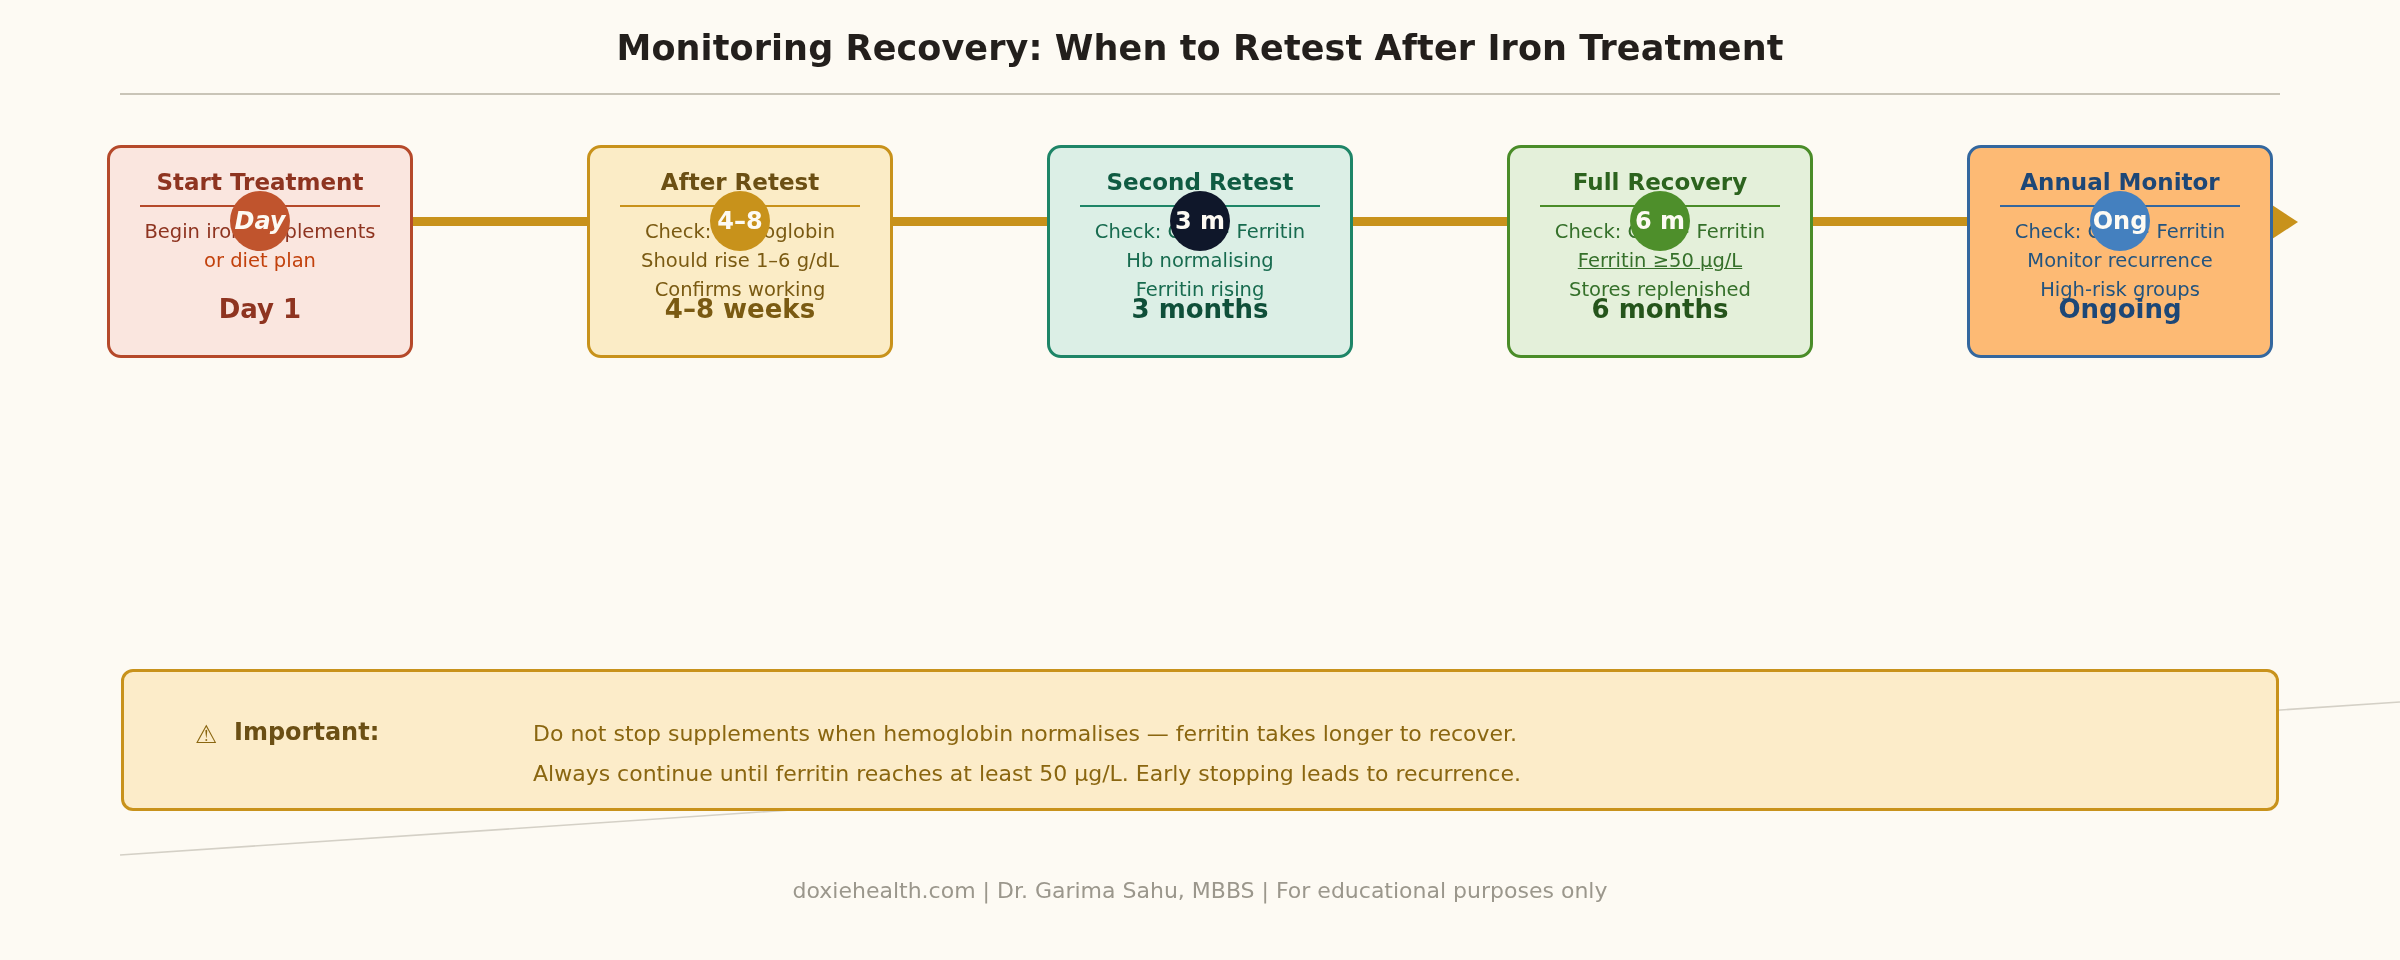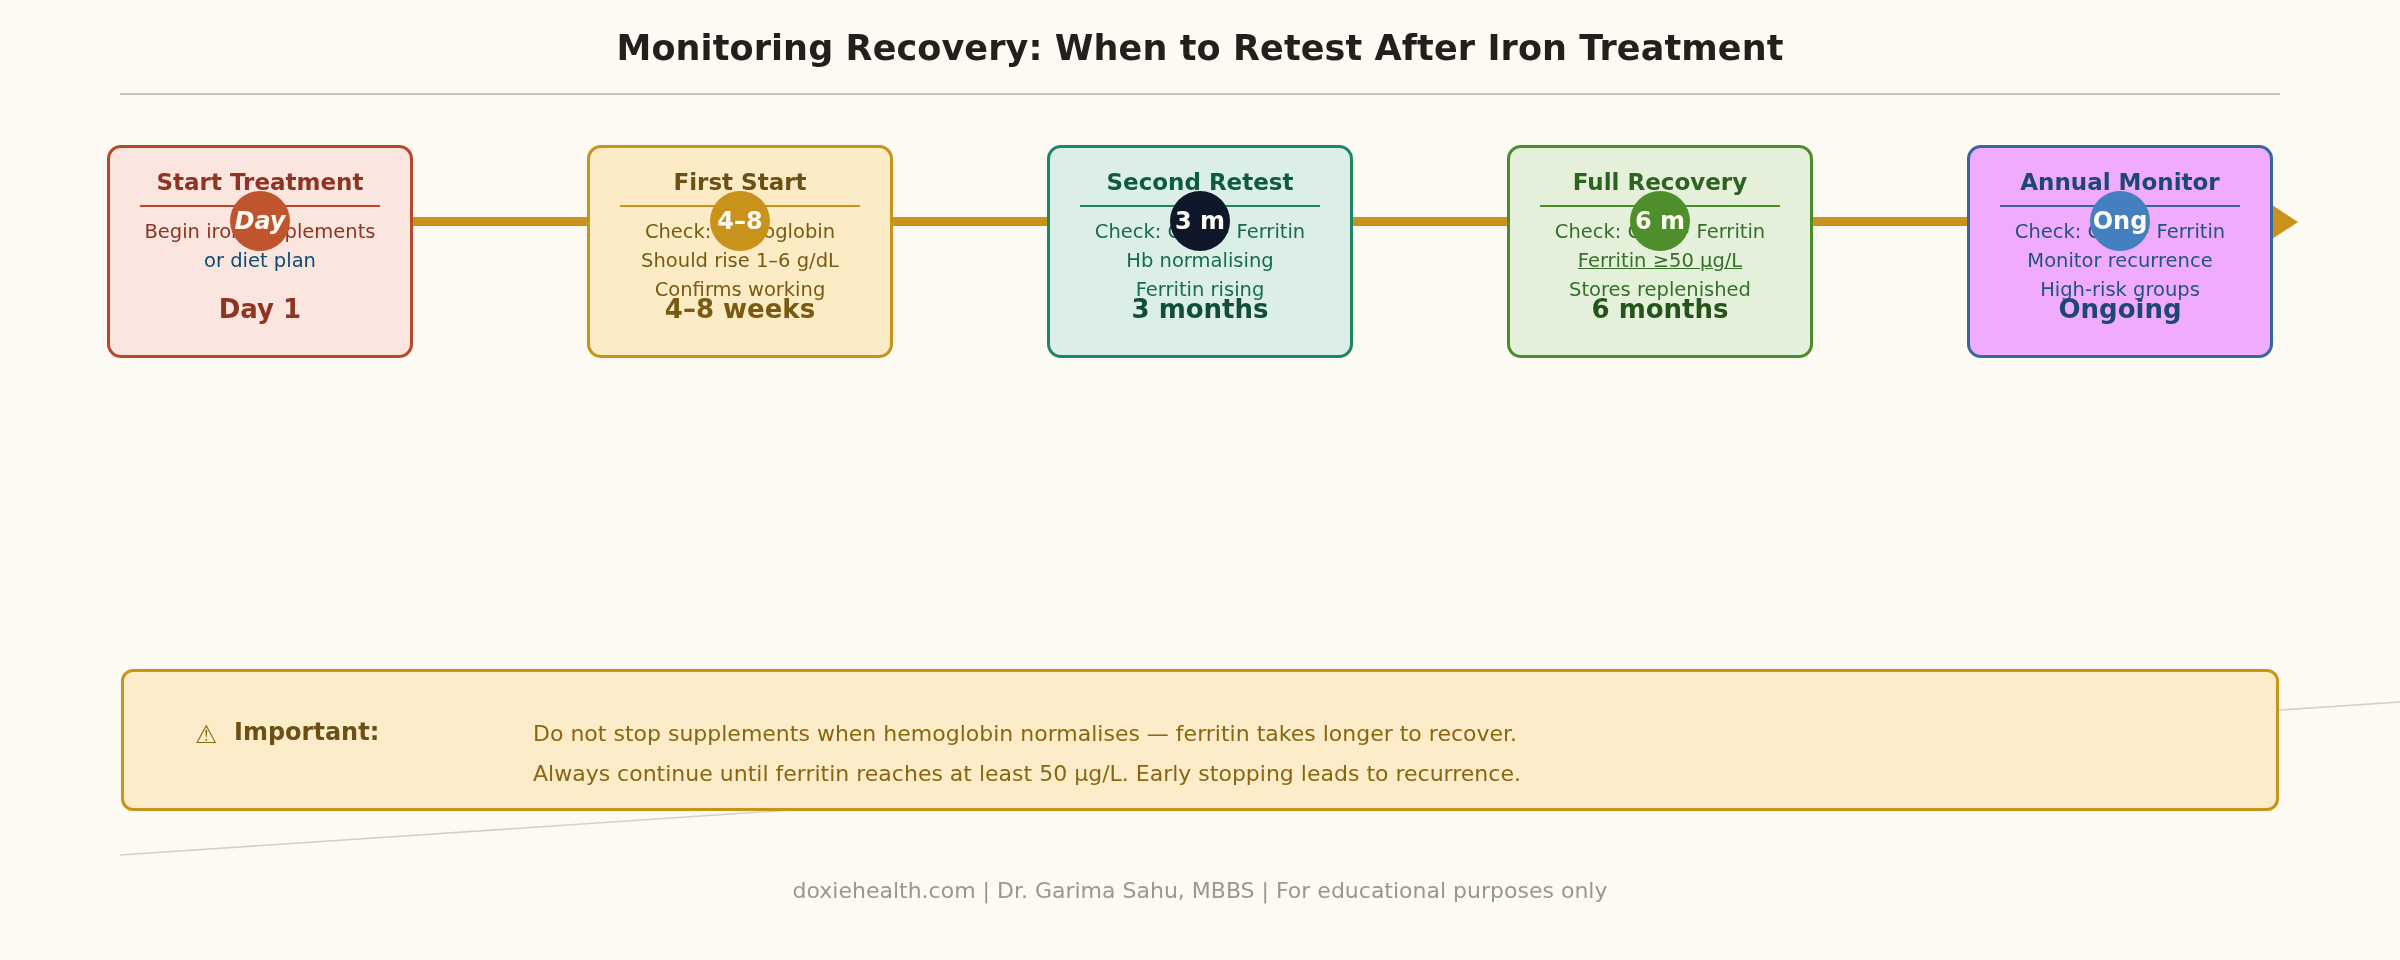--- a/index.html
+++ b/index.html
@@ -191,28 +191,28 @@
 
 <div id="timeline">
   <div id="axis-line"></div>
   <div id="axis-arrow"></div>
   <div id="stages-host">
       <div class="stage" style="left: 260px;">
         <div class="stage-card" style="background: rgb(250, 230, 223); border-color: rgb(181, 73, 42);">
           <div class="card-title" style="color: rgb(142, 52, 32);">Start Treatment</div>
           <div class="card-rule" style="background: rgb(181, 73, 42);"></div>
           <div class="card-line" style="color: rgb(142, 52, 32);">Begin iron supplements</div>
-          <div class="card-line" style="color: #0c4a6e;">or diet plan</div>
+          <div class="card-line" style="color: #c2410c;">or diet plan</div>
         </div>
         <div class="marker" style="background: rgb(192, 84, 45); font-style: italic;"><span>Day</span></div>
         <div class="stage-label" style="color: rgb(142, 52, 32);">Day 1</div>
       </div>
       <div class="stage" style="left: 740px;">
         <div class="stage-card" style="background: rgb(251, 236, 198); border-color: rgb(200, 146, 27);">
-          <div class="card-title" style="color: rgb(107, 79, 20);">First Start</div>
+          <div class="card-title" style="color: rgb(107, 79, 20);">After Retest</div>
           <div class="card-rule" style="background: rgb(200, 146, 27);"></div>
           <div class="card-line" style="color: rgb(122, 90, 18);">Check: Hemoglobin</div>
           <div class="card-line" style="color: rgb(122, 90, 18);">Should rise 1–6 g/dL</div>
           <div class="card-line" style="color: rgb(122, 90, 18);">Confirms working</div>
         </div>
         <div class="marker" style="background: rgb(200, 146, 27);"><span>4–8</span></div>
         <div class="stage-label" style="color: rgb(122, 90, 18);">4–8 weeks</div>
       </div>
       <div class="stage" style="left: 1200px;">
         <div class="stage-card" style="background: rgb(220, 239, 230); border-color: rgb(30, 133, 103);">
@@ -230,21 +230,21 @@
           <div class="card-title" style="color: rgb(44, 99, 30);">Full Recovery</div>
           <div class="card-rule" style="background: rgb(74, 140, 40);"></div>
           <div class="card-line" style="color: rgb(53, 112, 42);">Check: CBC + Ferritin</div>
           <div class="card-line" style="color: rgb(53, 112, 42); text-decoration: underline;">Ferritin ≥50 µg/L</div>
           <div class="card-line" style="color: rgb(53, 112, 42);">Stores replenished</div>
         </div>
         <div class="marker" style="background: rgb(78, 143, 43);"><span>6 m</span></div>
         <div class="stage-label" style="color: rgb(37, 84, 27);">6 months</div>
       </div>
       <div class="stage" style="left: 2120px;">
-        <div class="stage-card" style="background: #f0abfc; border-color: rgb(52, 103, 158);">
+        <div class="stage-card" style="background: #fdba74; border-color: rgb(52, 103, 158);">
           <div class="card-title" style="color: rgb(29, 71, 119);">Annual Monitor</div>
           <div class="card-rule" style="background: rgb(52, 103, 158);"></div>
           <div class="card-line" style="color: rgb(35, 84, 127);">Check: CBC + Ferritin</div>
           <div class="card-line" style="color: rgb(35, 84, 127);">Monitor recurrence</div>
           <div class="card-line" style="color: rgb(35, 84, 127);">High-risk groups</div>
         </div>
         <div class="marker" style="background: rgb(68, 128, 191);"><span>Ong</span></div>
         <div class="stage-label" style="color: rgb(29, 71, 119);">Ongoing</div>
       </div>
     </div>

